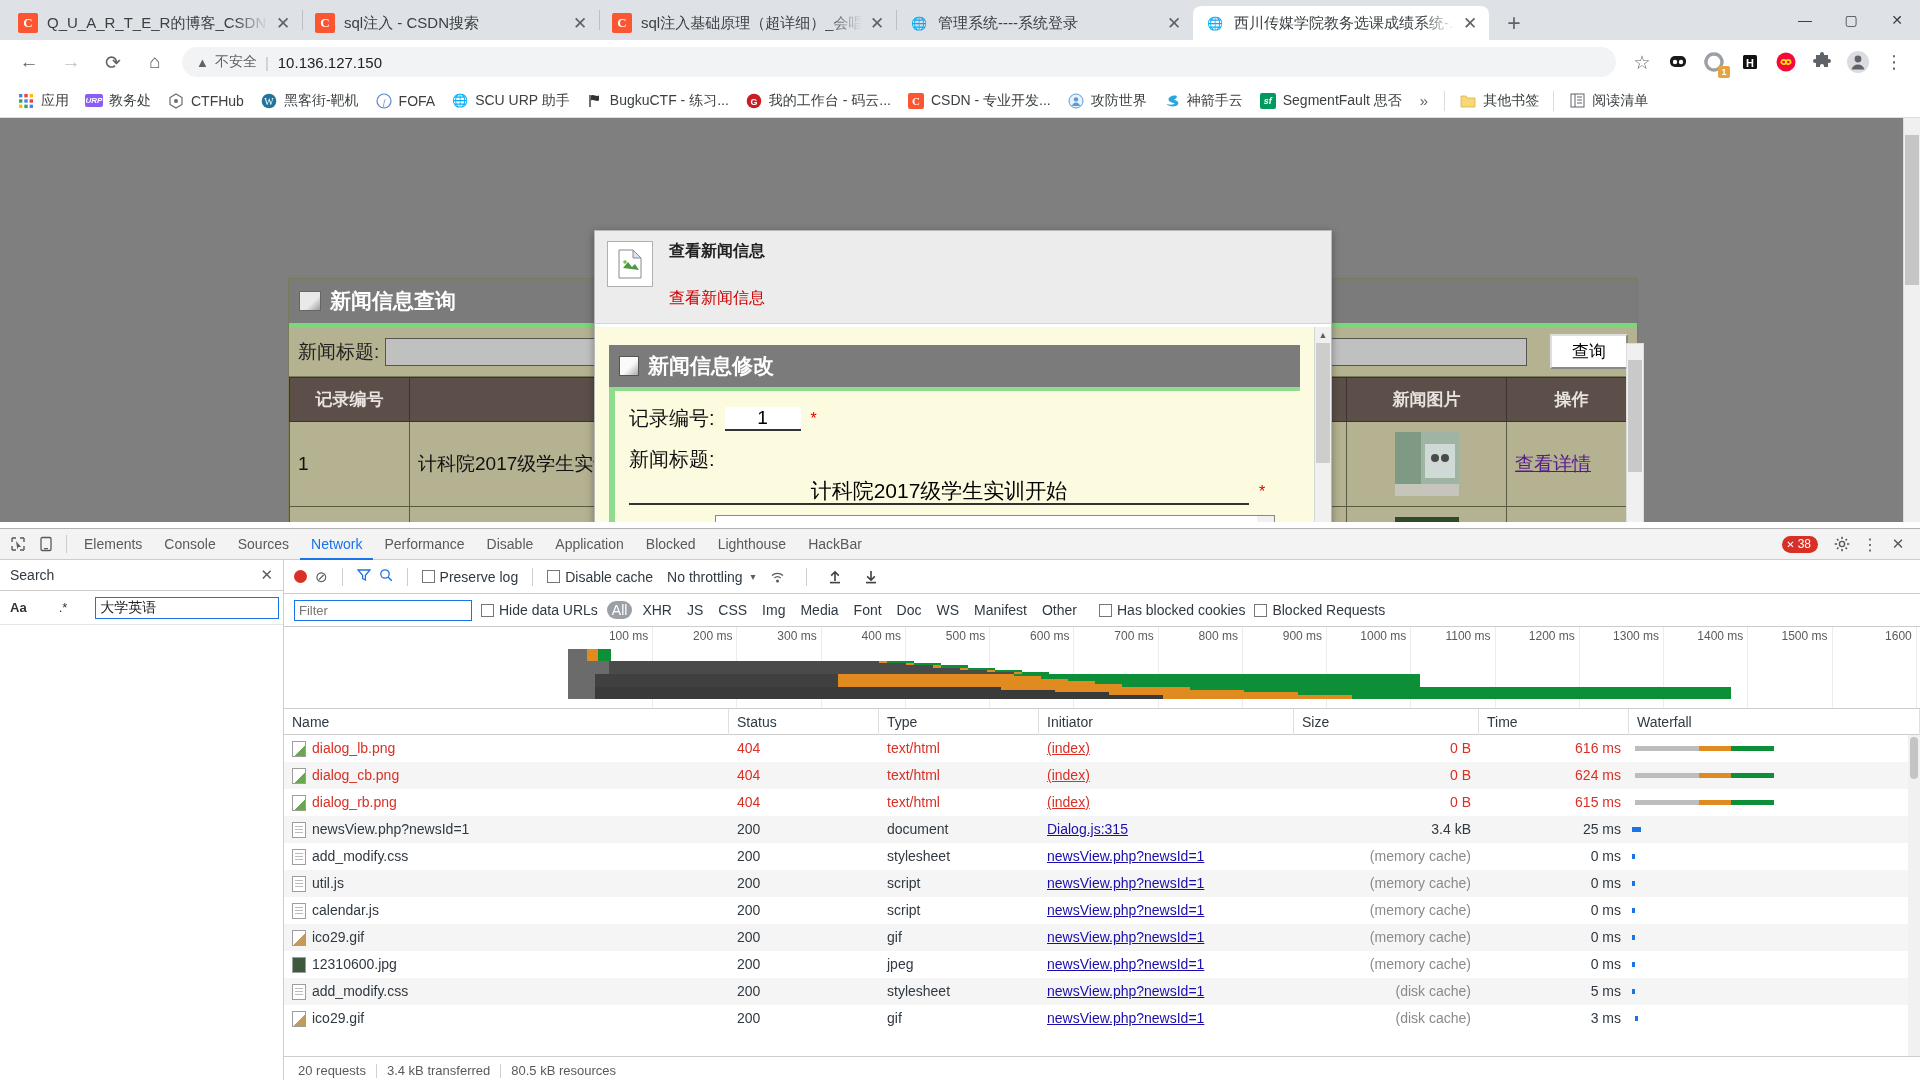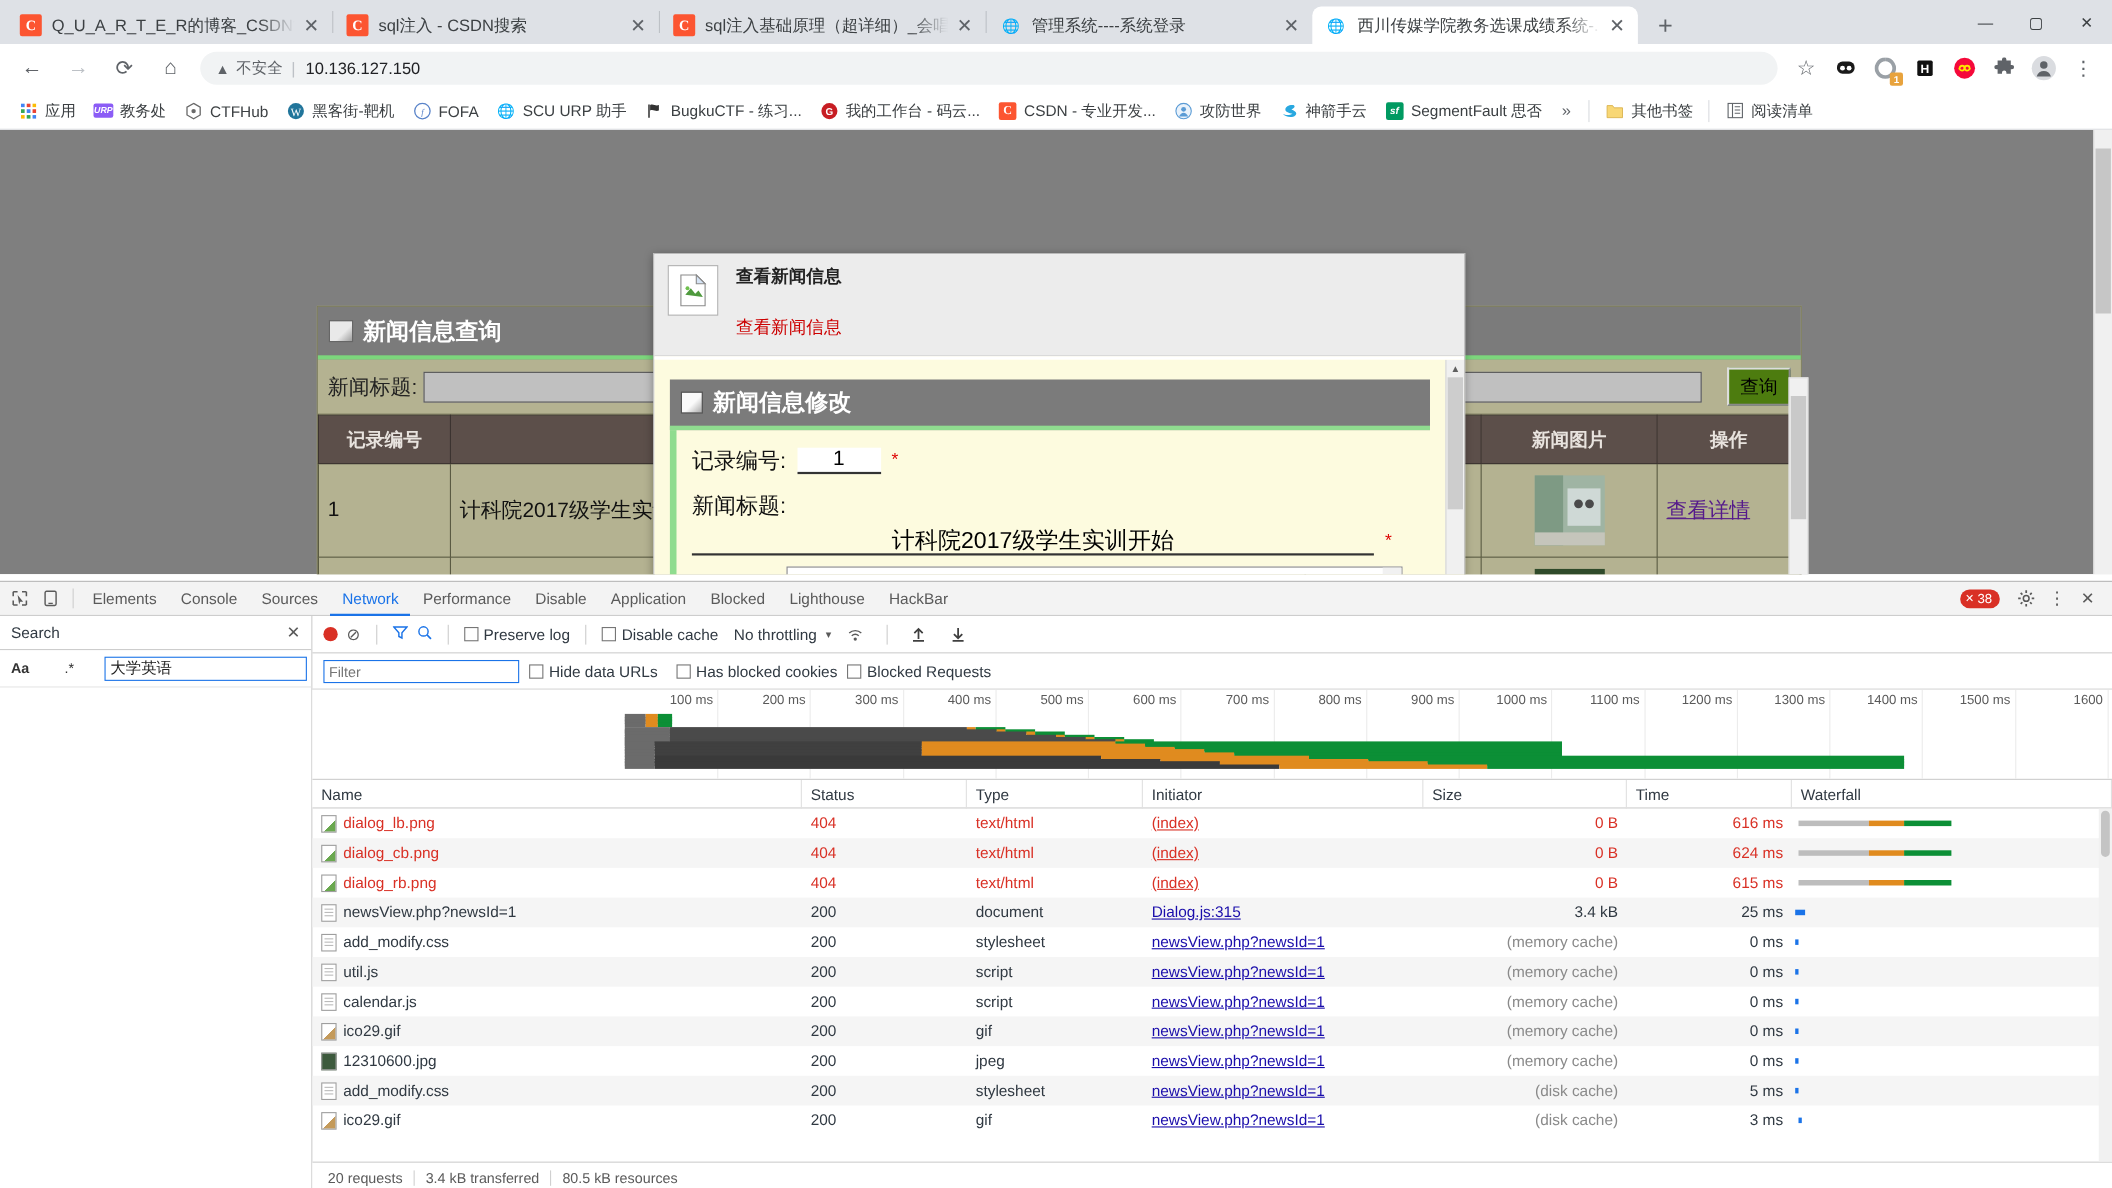--- a/index.html
+++ b/index.html
@@ -146,22 +146,22 @@
   .search-row {
     display:flex; align-items:center; padding:7px 9px;
     background:#b4b291; border-bottom:1px solid #7a7a5c;
     font-size:19px; color:#222;
   }
   .search-row input {
     flex:1 1 auto; height:28px; margin-left:6px;
     background:#c0c0c0; border:1px solid #555; font-size:16px;
   }
   .search-row button {
-    margin-left:23px; font-size:17px; padding:4px 10px;
-    background:#4d7c0f; border:2px outset #ddd;
+    margin-left:23px; font-size:17px; padding:4px 20px;
+    background:#ffffff; border:2px outset #ddd;
   }
   table.newslist { width:100%; border-collapse:collapse; }
   table.newslist th {
     background:#5c4f4a; color:#e8e3de; font-size:17px;
     padding:10px 6px; border:1px solid #3b3330; font-weight:bold;
   }
   table.newslist td {
     background:#b4b291; color:#111; font-size:19px;
     padding:10px 8px; border:1px solid #5a5a42; height:58px;
     vertical-align:middle;
@@ -849,20 +849,33 @@
               </svg>
           </span>
         </div>
 
         <div class="filter-bar">
           <input class="filter-input" placeholder="Filter" style="">
           <span class="chk-group">
             <span class="cbx"></span>
             <span class="lbl">Hide data URLs</span>
           </span>
+          <span id="ftypes-host" style="display:flex;align-items:center;gap:5px;">
+              <span class="ftype on">All</span>
+              <span class="ftype">XHR</span>
+              <span class="ftype">JS</span>
+              <span class="ftype">CSS</span>
+              <span class="ftype">Img</span>
+              <span class="ftype">Media</span>
+              <span class="ftype">Font</span>
+              <span class="ftype">Doc</span>
+              <span class="ftype">WS</span>
+              <span class="ftype">Manifest</span>
+              <span class="ftype">Other</span>
+            </span>
           <span class="chk-group" style="margin-left:8px;">
             <span class="cbx"></span>
             <span class="lbl">Has blocked cookies</span>
           </span>
           <span class="chk-group">
             <span class="cbx"></span>
             <span class="lbl">Blocked Requests</span>
           </span>
         </div>
 

